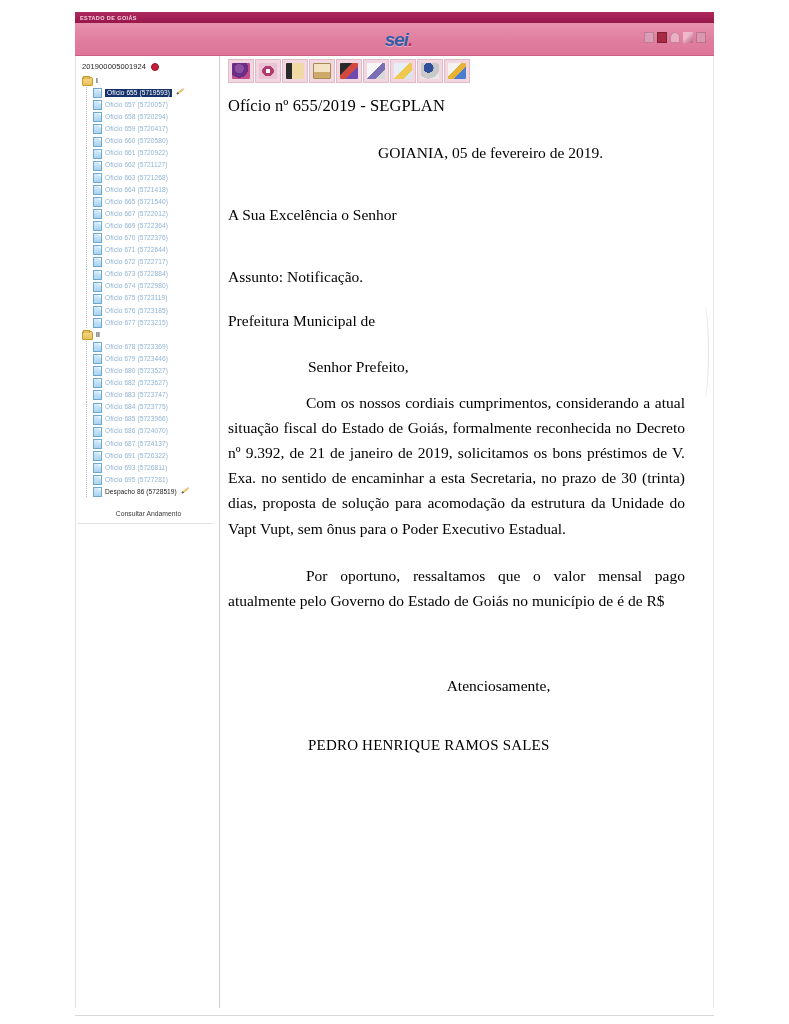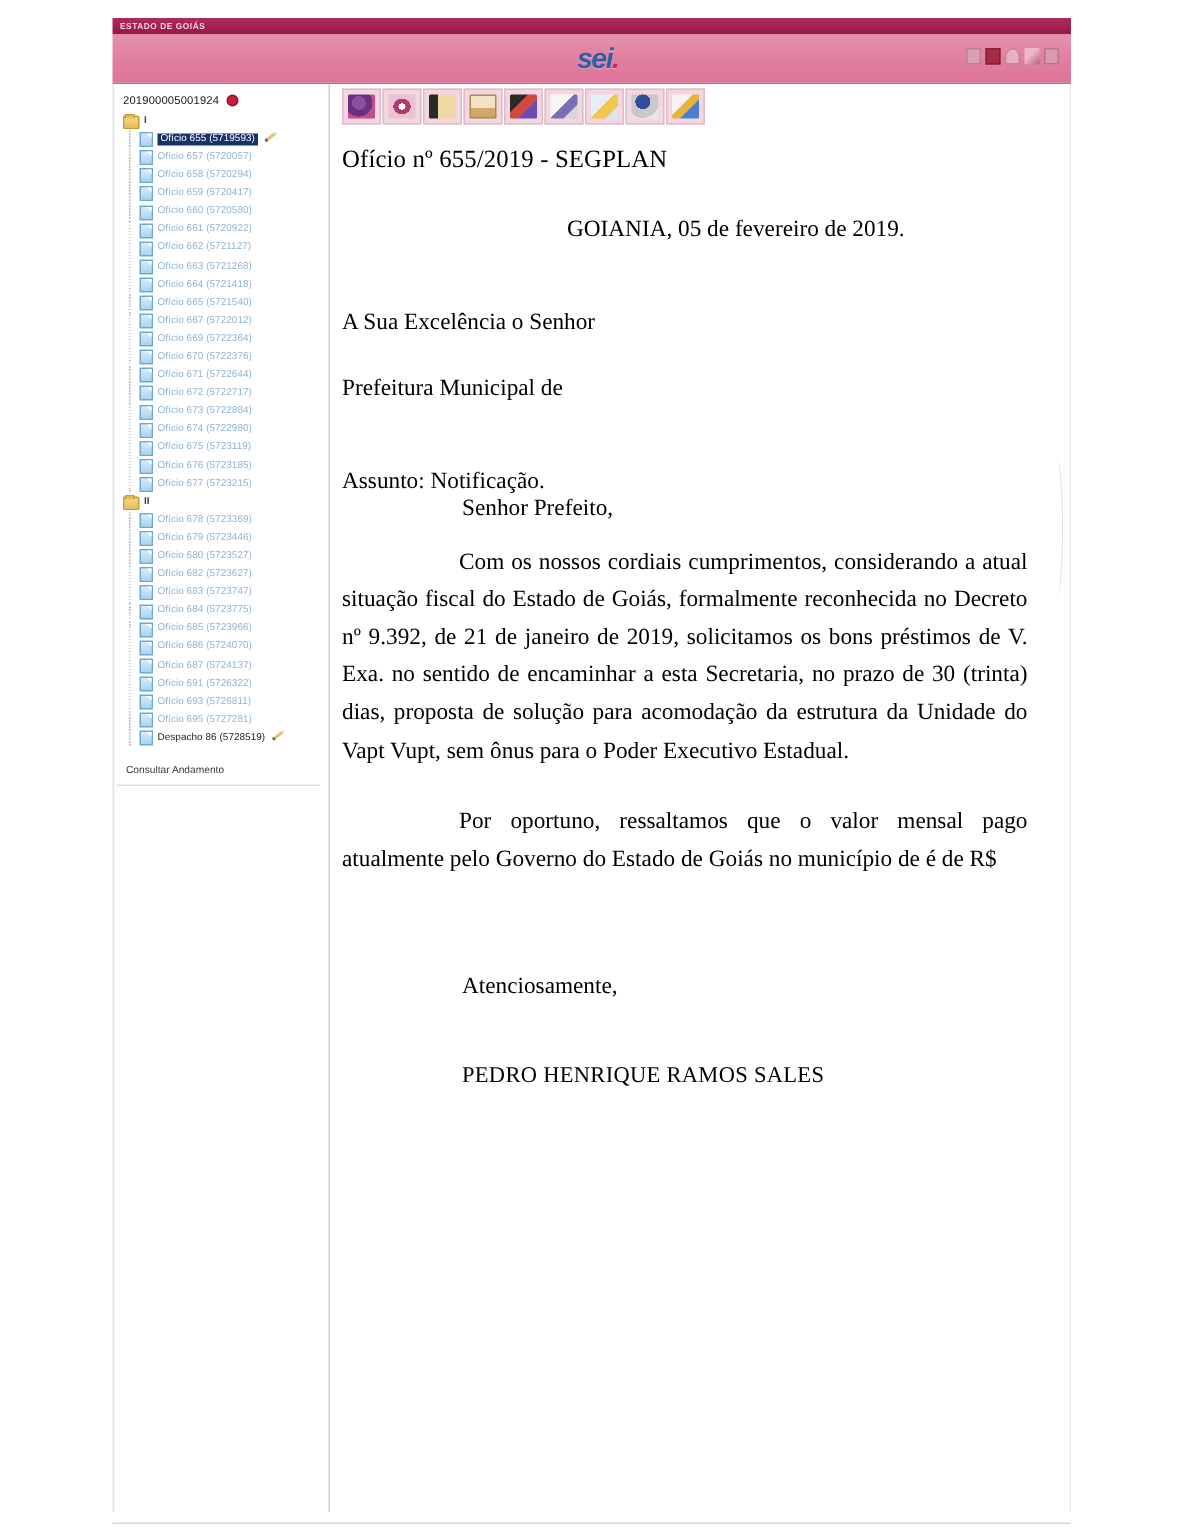--- a/index.html
+++ b/index.html
@@ -152,20 +152,21 @@
   }
 
   
   .sidebar {
     width: 144px;
     background: #ffffff;
     border-right: 1px solid #cfcfcf;
     padding: 4px 0 0 2px;
     overflow: hidden;
     position: relative;
+    text-align: center;
   }
   .proc-head {
     display: flex;
     align-items: center;
     gap: 5px;
     padding: 2px 0 4px 4px;
   }
   .proc-num {
     font-size: 7.5px;
     color: #1a1a1a;
@@ -333,35 +334,37 @@
     margin-top: 28px;
     padding-left: 150px;
   }
   .doc-line {
     font-size: 15.5px;
     margin-top: 26px;
   }
   .doc-line.gap-lg { margin-top: 44px; }
   .doc-indent {
     font-size: 15.5px;
+    margin-top: 28px;
     padding-left: 80px;
   }
   .doc-para {
     font-size: 15.5px;
     margin-top: 14px;
     text-align: justify;
     text-indent: 78px;
     line-height: 1.62;
     padding-right: 4px;
   }
   .doc-para.tight { margin-top: 22px; }
   .sig-close {
     font-size: 15.5px;
     margin-top: 64px;
     padding-left: 80px;
+    text-align: center;
   }
   .sig-name {
     font-size: 15px;
     margin-top: 42px;
     padding-left: 80px;
     letter-spacing: .2px;
   }
   .sig-role {
     font-size: 15px;
     margin-top: 2px;
@@ -633,23 +636,23 @@
           </div>
         </div>
 
       <div class="doc-pane">
         <div class="doc-title">Ofício nº 655/2019 - SEGPLAN</div>
 
         <div class="doc-date">GOIANIA, 05 de fevereiro de 2019.</div>
 
         <div class="doc-line gap-lg">A Sua Excelência o Senhor</div>
 
+        <div class="doc-line gap-lg">Assunto: Notificação.</div>
+
         <div class="doc-line">Prefeitura Municipal de</div>
-
-        <div class="doc-line gap-lg">Assunto: Notificação.</div>
 
         <div class="doc-indent">Senhor Prefeito,</div>
 
         <div class="doc-para">Com os nossos cordiais cumprimentos, considerando a atual situação fiscal do Estado de Goiás, formalmente reconhecida no Decreto nº 9.392, de 21 de janeiro de 2019, solicitamos os bons préstimos de V. Exa. no sentido de encaminhar a esta Secretaria, no prazo de 30 (trinta) dias, proposta de solução para acomodação da estrutura da Unidade do Vapt Vupt, sem ônus para o Poder Executivo Estadual.</div>
 
         <div class="doc-para tight">Por oportuno, ressaltamos que o valor mensal pago atualmente pelo Governo do Estado de Goiás no município de                é de R$</div>
 
         <div class="sig-close">Atenciosamente,</div>
 
         <div class="sig-name">PEDRO HENRIQUE RAMOS SALES</div>

